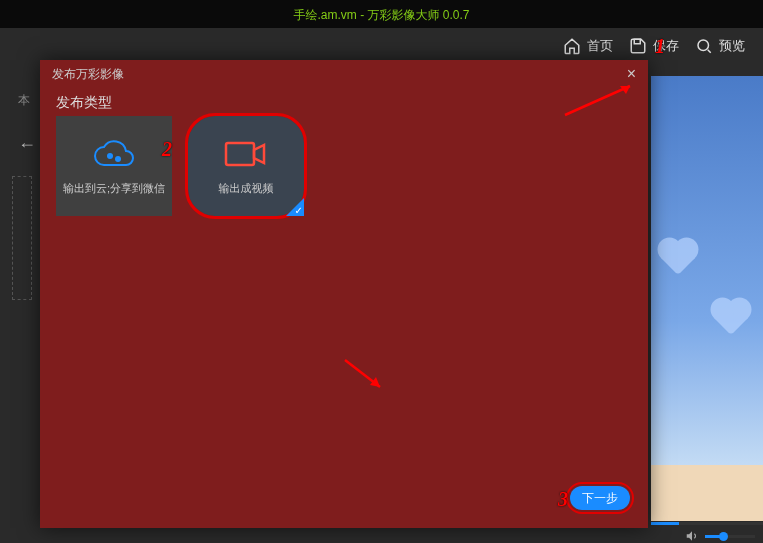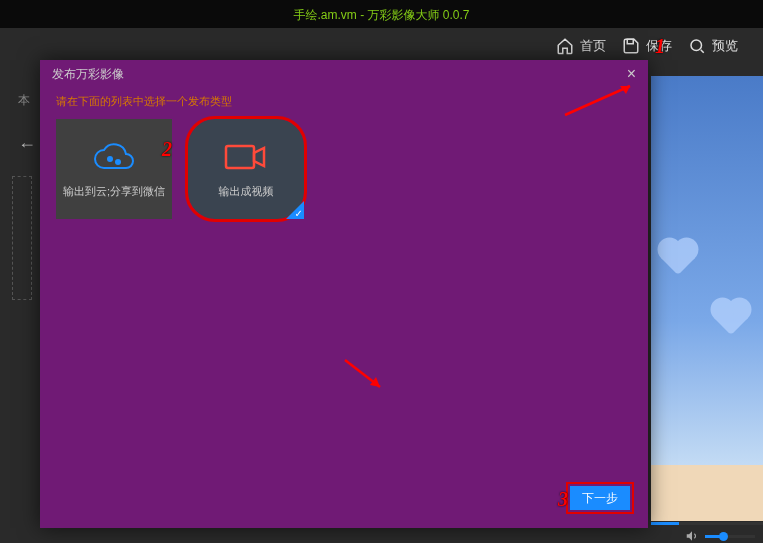--- a/index.html
+++ b/index.html
@@ -19,21 +19,21 @@
       font-size: 12px;
       text-align: center;
       line-height: 14px;
     }
     .menu-bar {
       height: 36px;
       background: #2a2a2a;
       display: flex;
       justify-content: flex-end;
       align-items: center;
-      padding-right: 25px;
+      padding-right: 18px;
       gap: 16px;
     }
     .menu-item {
       display: flex;
       align-items: center;
       gap: 6px;
       color: #ddd;
       font-size: 13px;
       cursor: pointer;
     }
@@ -105,21 +105,21 @@
       color: #aaa;
     }
     .volume svg { width: 14px; height: 14px; }
     .vol-track { width: 50px; height: 3px; background: #333; position: relative; }
     .vol-track .vfill { width: 30%; height: 100%; background: #1a8cff; }
     .vol-track .vthumb { position: absolute; left: 28%; top: -3px; width: 9px; height: 9px; border-radius: 50%; background: #1a8cff; }
     .dialog {
       position: absolute;
       top: 60px; left: 40px;
       width: 608px; height: 468px;
-      background: #701a75;
+      background: #7f1d1d;
       color: #ccc;
       box-shadow: 0 0 20px rgba(0,0,0,0.6);
     }
     .dialog-header {
       height: 28px;
       display: flex;
       align-items: center;
       justify-content: space-between;
       padding: 0 8px 0 12px;
       font-size: 12px;
@@ -182,20 +182,21 @@
       width: 60px; height: 24px;
       background: #1a8cff;
       color: #fff;
       font-size: 12px;
       display: flex;
       align-items: center;
       justify-content: center;
       outline: 2px solid #e10000;
       outline-offset: 2px;
       cursor: pointer;
+      border-radius: 12px;
     }
   </style>
 </head>
 <body>
 
 <div class="top-strip"></div>
 <div class="title-bar">手绘.am.vm - 万彩影像大师 0.0.7</div>
 
 <div class="menu-bar">
   <div class="menu-item">
@@ -242,21 +243,21 @@
       </div>
   </div>
 </div>
 
 <div class="dialog">
   <div class="dialog-header">
     <span>发布万彩影像</span>
     <span class="dialog-close">×</span>
   </div>
   <div class="dialog-body">
-    <div class="section-hint">请在下面的列表中选择一个发布类型</div>
+    <div class="section-title">发布类型</div>
     <div class="options-row">
       <div class="option-card">
         <svg width="44" height="34" viewBox="0 0 44 34" fill="none" stroke="#1a8cff" stroke-width="2">
           <path d="M12 28a9 9 0 010-18 12 12 0 0122 4 7 7 0 010 14H12z"></path>
           <circle cx="18" cy="19" r="3" fill="#1a8cff" stroke="none"></circle>
           <circle cx="26" cy="22" r="3" fill="#1a8cff" stroke="none"></circle>
         </svg>
         <span>输出到云;分享到微信</span>
       </div>
       <div class="option-card selected">

